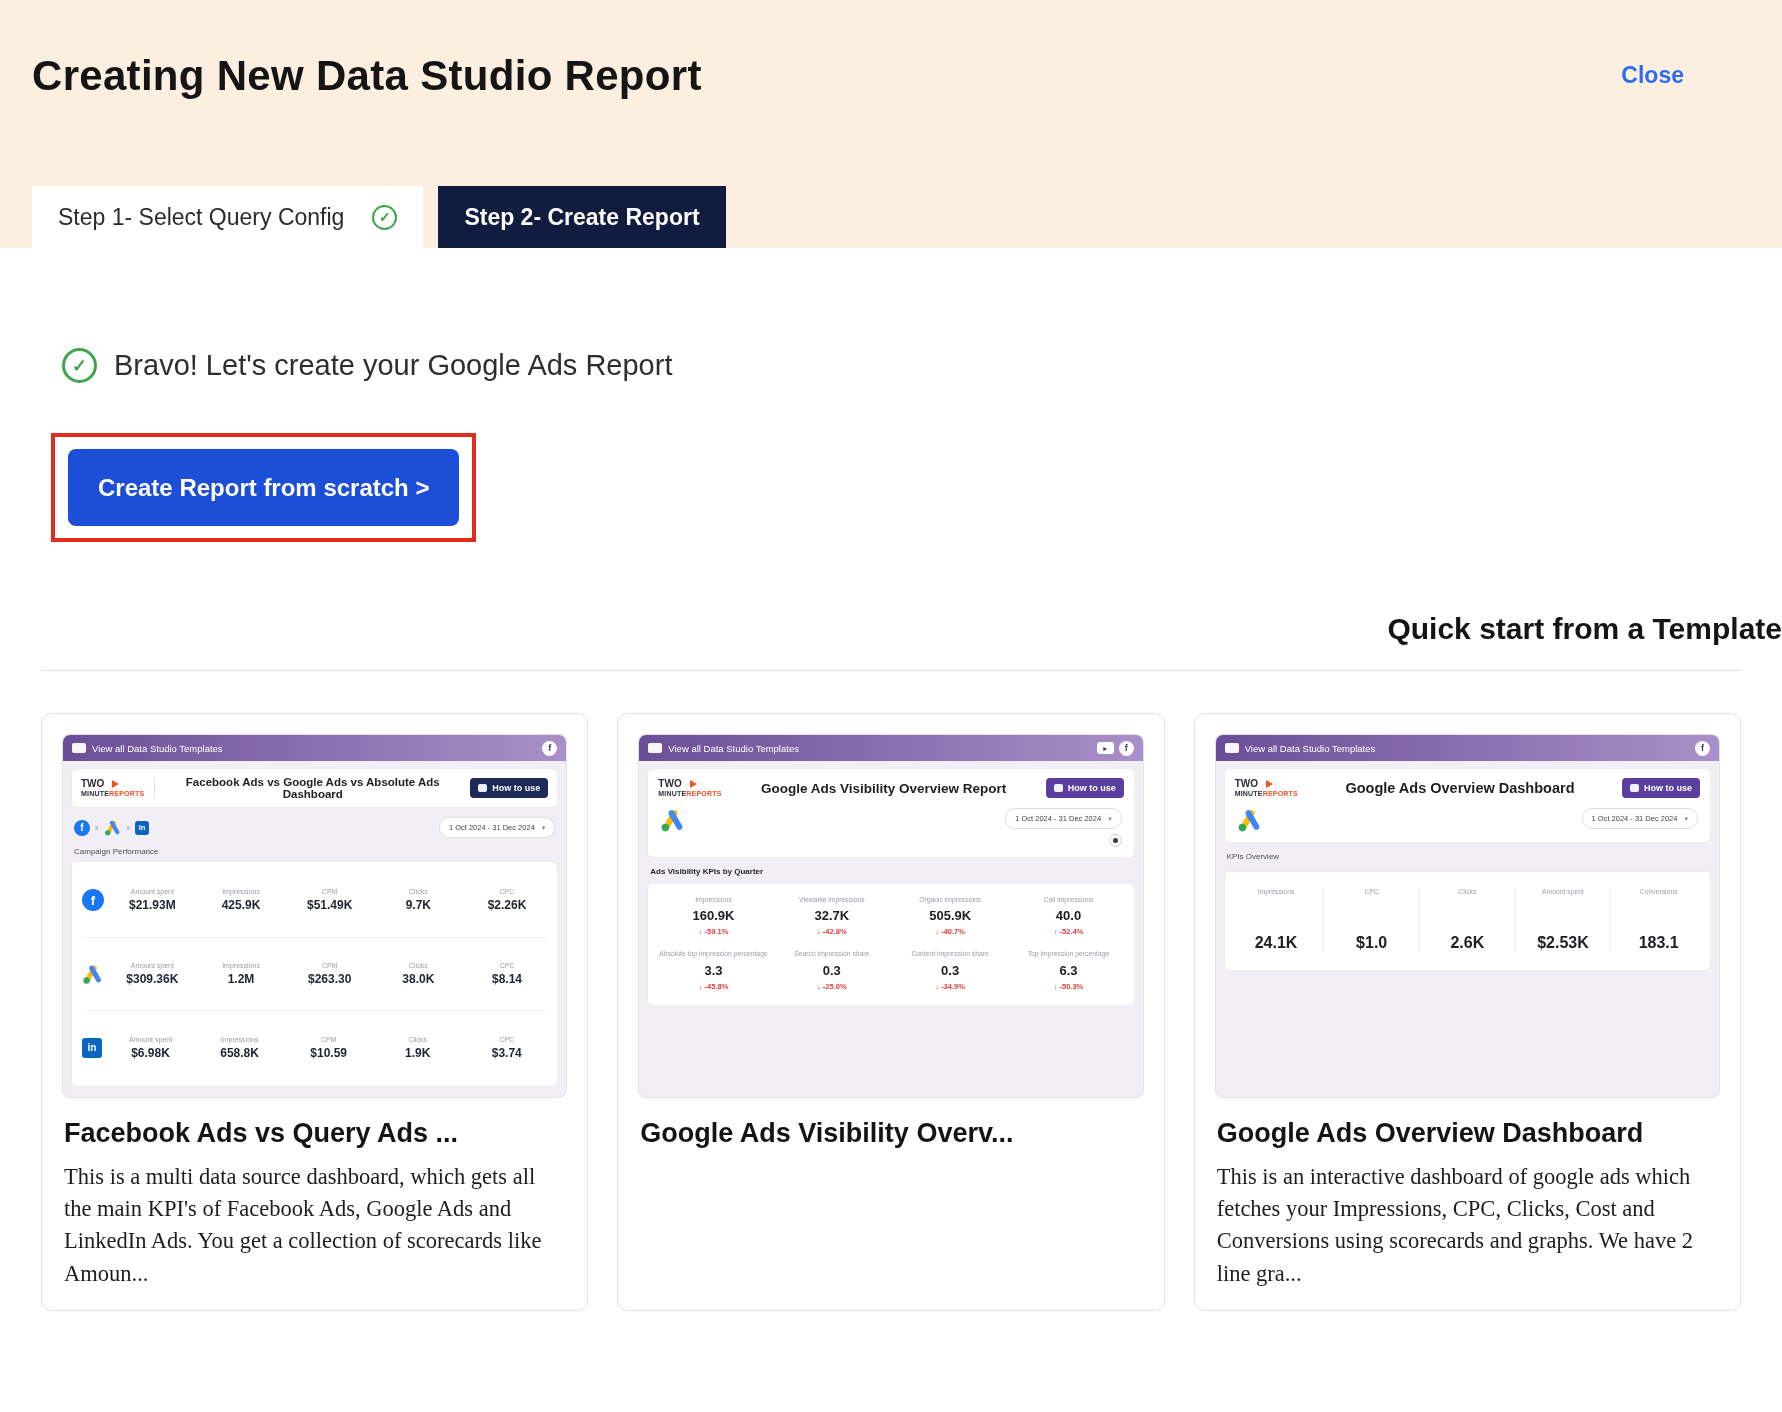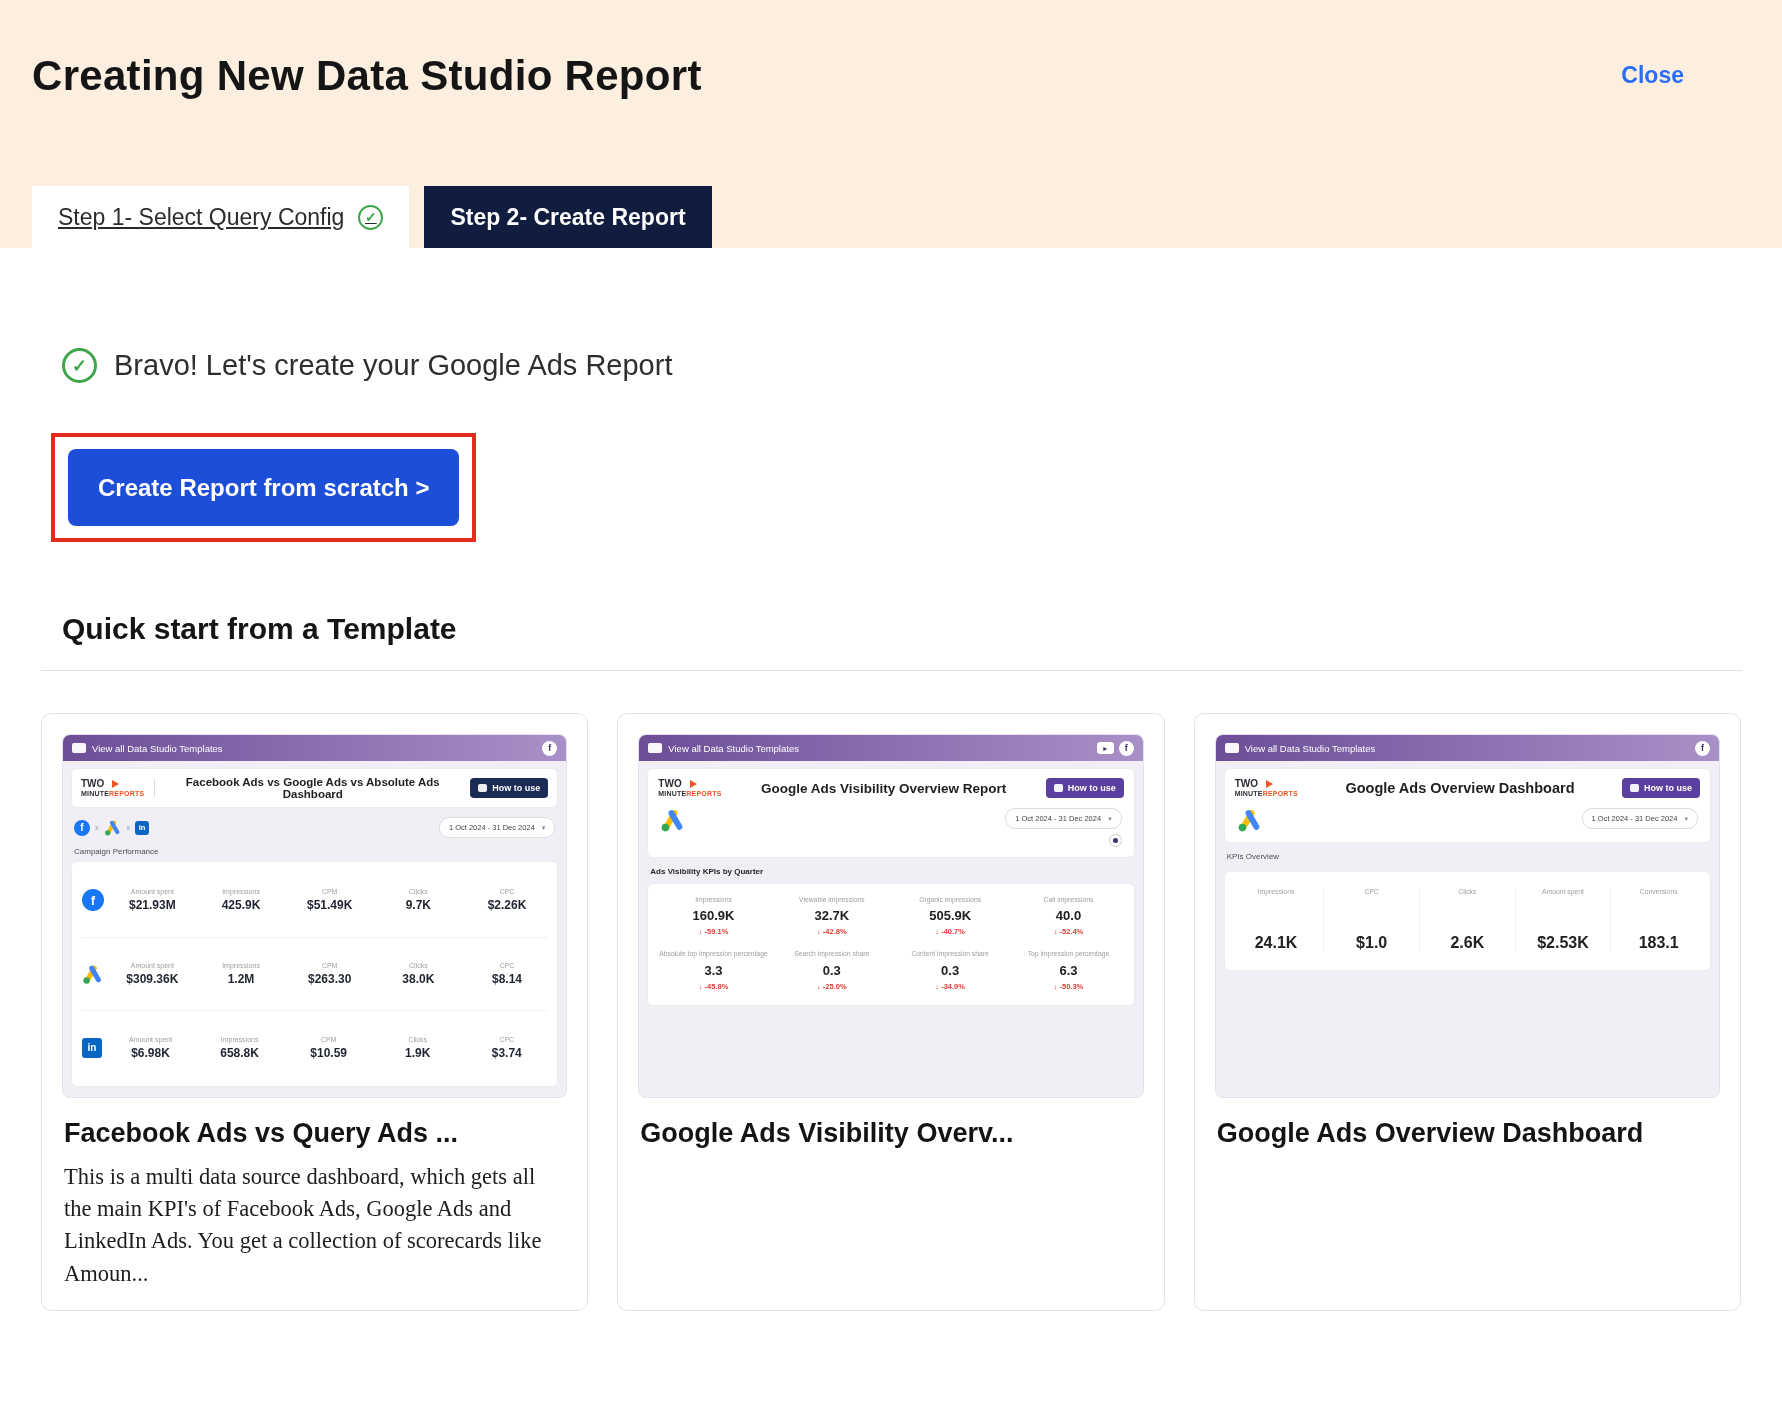--- a/index.html
+++ b/index.html
@@ -17,21 +17,21 @@
   .page-title {
     position:absolute; left:32px; top:52px; margin:0;
     font-size:42px; font-weight:800; letter-spacing:.3px; color:#151515;
   }
   .close-link {
     position:absolute; right:98px; top:62px;
     color:#2a6df4; font-weight:700; font-size:23px; cursor:pointer; text-decoration:none;
   }
   .tabs { position:absolute; left:32px; bottom:0; display:flex; gap:15px; align-items:flex-end; }
   .tab { height:62px; display:flex; align-items:center; font-size:23px; padding:0 26px; cursor:pointer; }
-  .tab-done { background:#ffffff; color:#2b2b2b; gap:14px;text-decoration:underline; }
+  .tab-done { background:#ffffff; color:#2b2b2b; gap:28px; }
   .check-badge {
     width:25px; height:25px; border:2px solid #3fa54b; border-radius:50%;
     color:#3fa54b; display:grid; place-items:center; font-size:14px; font-weight:700;
   }
   .tab-active { background:#111d3f; color:#ffffff; font-weight:700; }
 
   
   .bravo { margin:100px 0 0 62px; display:flex; align-items:center; gap:17px; font-size:29px; color:#2e2e2e; }
   .bravo-check {
     width:35px; height:35px; border:3px solid #3fa54b; border-radius:50%;
@@ -39,21 +39,21 @@
   }
   .highlight-box {
     display:inline-block; margin:50px 0 0 51px;
     border:4px solid #e12c1f; padding:12px 13px; background:#fff;
   }
   .create-btn {
     background:#1d4ed8; color:#fff; border:none; border-radius:8px;
     font-size:24px; font-weight:700; height:77px; padding:12px 30px;
     font-family:"Liberation Sans", sans-serif; cursor:pointer;
   }
-  .section-title { margin:70px 0 0 62px; font-size:30px; font-weight:800; color:#151515; }
+  .section-title { margin:70px 0 0 62px; font-size:30px; font-weight:800; color:#151515;text-align:right; }
   .divider { border:none; border-top:1px solid #e1e1e1; margin:24px 40px 0 41px; }
 
   
   .cards { display:flex; gap:29px; margin:42px 41px 0 41px; }
   .card {
     flex:1; background:#fff; border:1px solid #e3e3e3; border-radius:10px;
     padding:20px; min-height:555px; cursor:pointer;
   }
   .card-title { margin:20px 2px 0; font-size:27px; font-weight:800; color:#141414; }
   .card-desc {
@@ -478,17 +478,18 @@
                 <div class="klabel">Amount spent</div>
                 <div class="kvalue2">$2.53K</div>
               </div>
               <div class="kcell2">
                 <div class="klabel">Conversions</div>
                 <div class="kvalue2">183.1</div>
               </div>
             </div>
         </div>
         <h3 class="card-title">Google Ads Overview Dashboard</h3>
+        <p class="card-desc">This is an interactive dashboard of google ads which fetches your Impressions, CPC, Clicks, Cost and Conversions using scorecards and graphs. We have 2 line gra...</p>
       </div>
 
     </div>
   </main>
 </div>
 
 </body></html>

